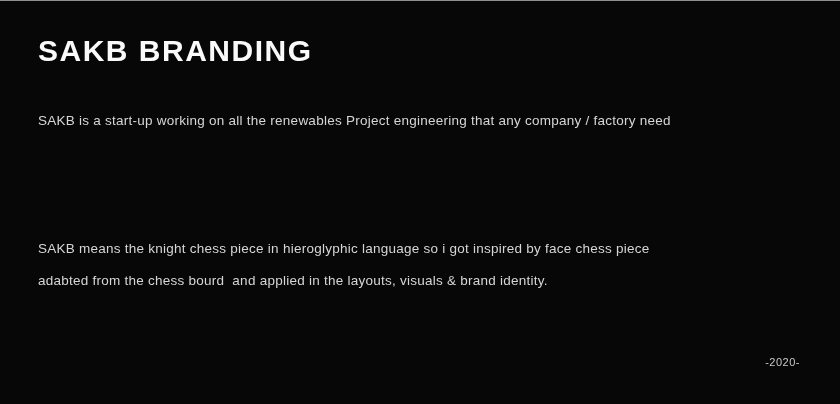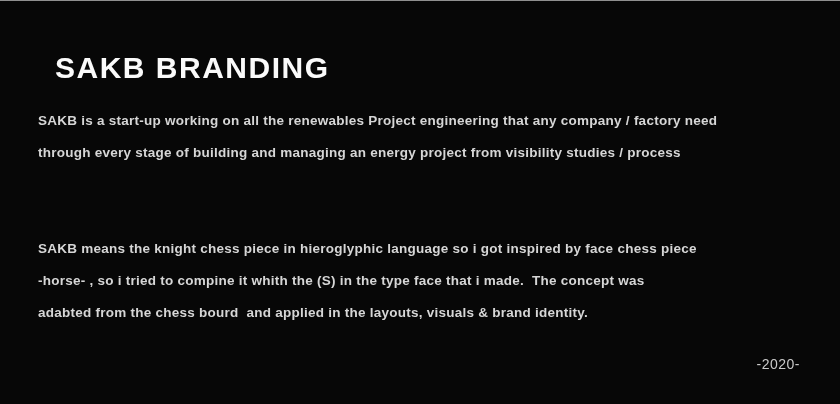--- a/index.html
+++ b/index.html
@@ -14,21 +14,21 @@
     background: var(--bg, #070707);
     border-top: 1px solid var(--top-border, #8f8f8f);
     box-sizing: border-box;
     overflow: hidden;
     font-family: "Liberation Sans", "DejaVu Sans", sans-serif;
   }
   .title {
     position: absolute;
     left: 38px;
     top: 33px;
-    margin: 17px;
+    margin: 0;
     font-size: 30px;
     line-height: 34px;
     font-weight: 800;
     letter-spacing: 1.5px;
     color: var(--title-color, #fafafa);
     white-space: pre;
   }
   .para {
     position: absolute;
     left: 38px;
@@ -37,43 +37,40 @@
     font-weight: 400;
     letter-spacing: 0.25px;
     color: var(--body-color, #d6d6d6);
   }
   .para-1 { top: 104px; }
   .para-2 { top: 232px; }
   .text-line {
     display: block;
     line-height: 32px;
     white-space: pre; 
-    font-weight: bold;
   }
   .year {
     position: absolute;
     top: 355px;
     right: 40px;
-    font-size: 14px;
+    font-size: 11px;
     letter-spacing: 0.5px;
     color: var(--year-color, #c9c9c9);
     white-space: pre;
   }
 </style>
 </head>
 <body>
 
 <div class="slide" style="--bg: #070707; --top-border: #8f8f8f; --title-color: #fafafa; --body-color: #d6d6d6; --year-color: #c9c9c9;">
   <h1 class="title">SAKB BRANDING</h1>
 
   <div class="para para-1">
     <span class="text-line">SAKB is a start-up working on all the renewables Project engineering that any company / factory need</span>
-    <span class="text-line">through every stage of building and managing an energy project from visibility studies / process</span>
   </div>
 
   <div class="para para-2">
     <span class="text-line">SAKB means the knight chess piece in hieroglyphic language so i got inspired by face chess piece</span>
-    <span class="text-line">-horse- , so i tried to compine it whith the (S) in the type face that i made.  The concept was</span>
     <span class="text-line">adabted from the chess bourd  and applied in the layouts, visuals &amp; brand identity.</span>
   </div>
 
   <div class="year">-2020-</div>
 </div>
 
 </body></html>

